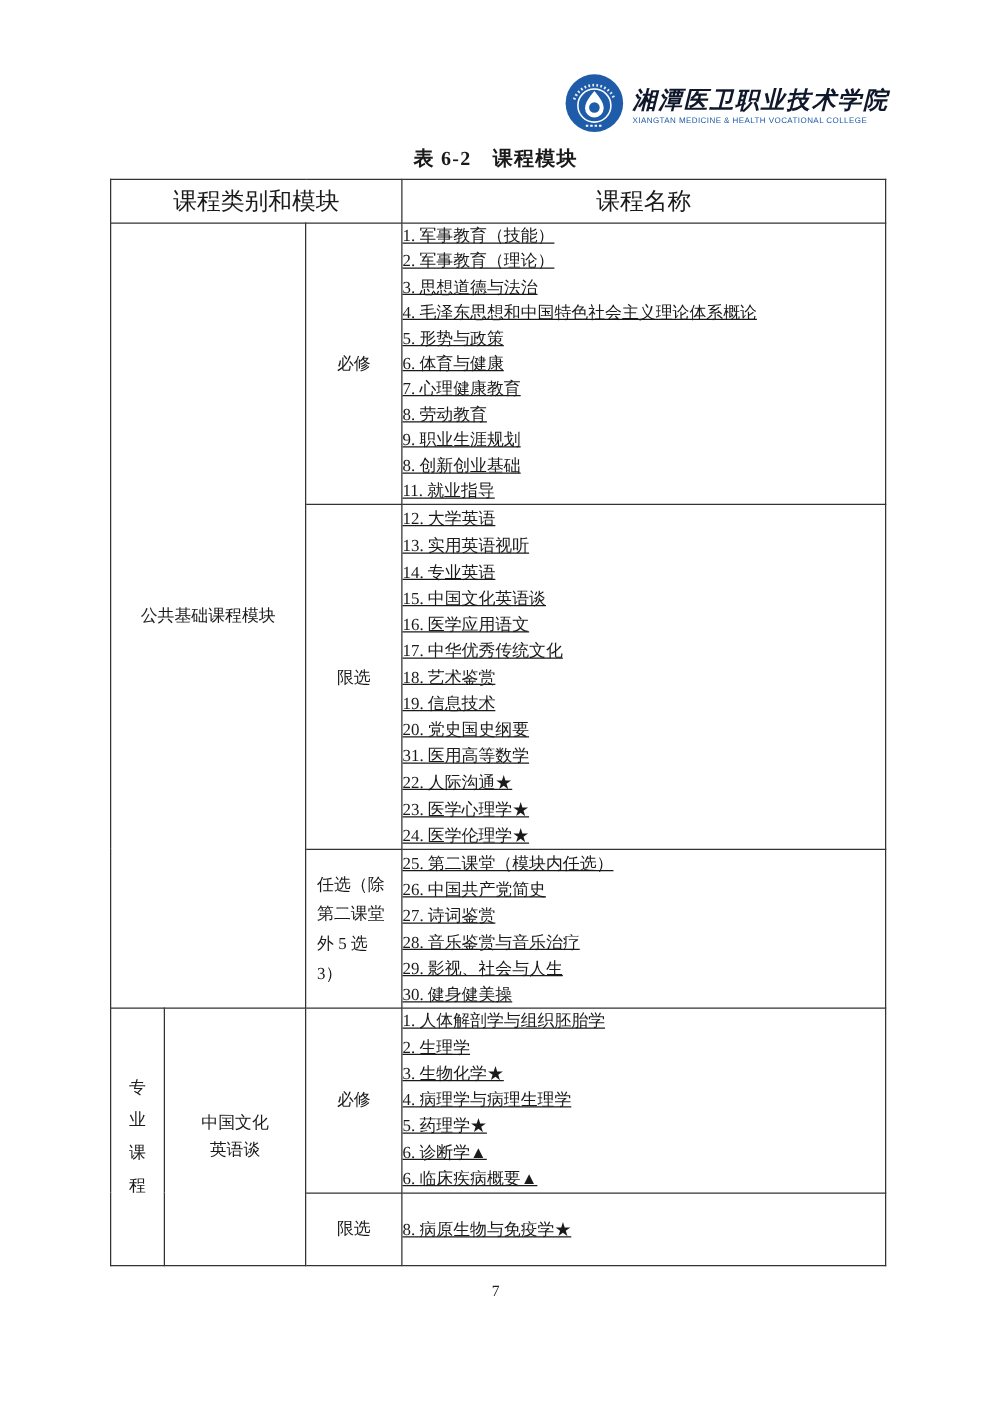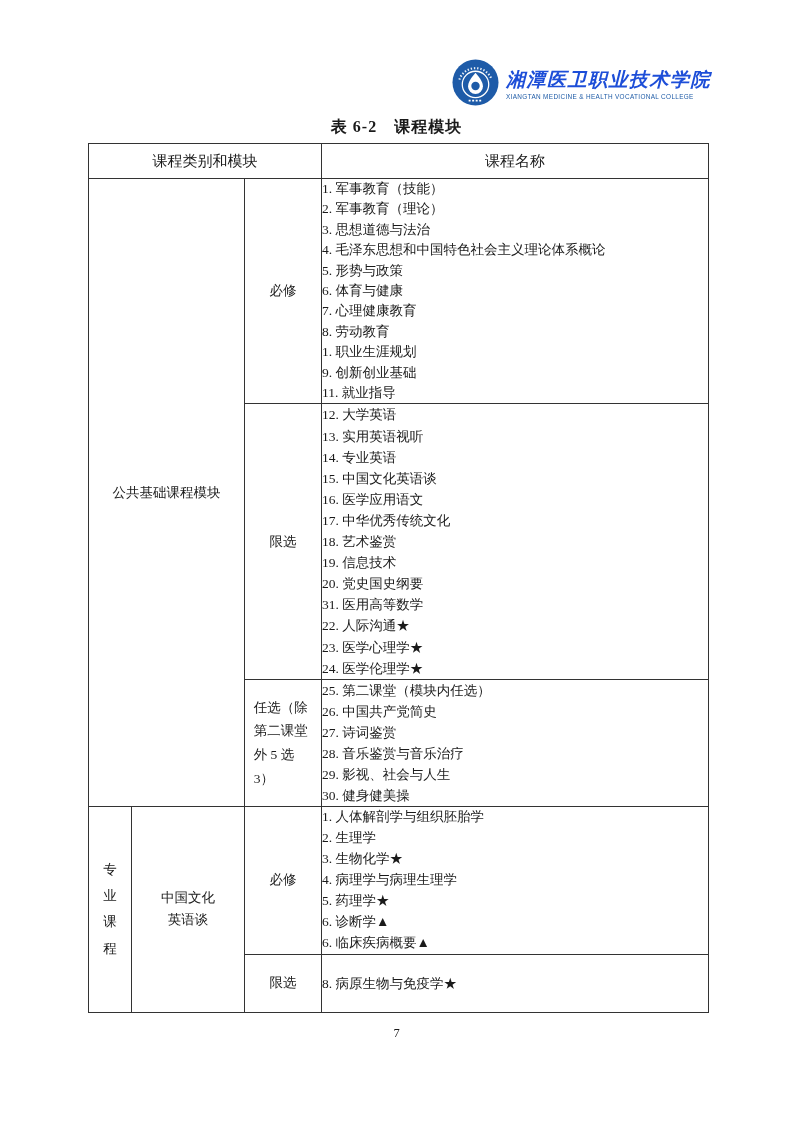--- a/index.html
+++ b/index.html
@@ -23,21 +23,21 @@
     display: flex;
     align-items: center;
     gap: 7px;
   }
   .logo-text { display: flex; flex-direction: column; }
   .logo-zh {
     font-size: 19px;
     font-weight: bold;
     font-style: italic;
     letter-spacing: 1.5px;
-    color: #1d4ed8;
+    color: #0f172a;
     white-space: nowrap;
     line-height: 1.15;
   }
   .logo-en {
     font-size: 6.4px;
     color: #1d5aa6;
     letter-spacing: 0.35px;
     white-space: nowrap;
     font-family: "Liberation Sans", sans-serif;
     margin-top: 2px;
@@ -63,24 +63,24 @@
     width: 620px;
     border-collapse: collapse;
     table-layout: fixed;
     font-size: 13.5px;
   }
   .course-table td {
     border: 1px solid #333333;
     vertical-align: middle;
     padding: 0;
   }
-  .th-cell { text-align: center; height: 35px; font-size: 15px; }
+  .th-cell { text-align: center; height: 35px; font-size: 19px; }
   .cat-cell { text-align: center; }
   .mod-cell { text-align: center; }
-  .courses-cell { padding-left: 6px; }
+  .courses-cell { padding-left: 6px; text-decoration: underline; }
   .course-line { white-space: nowrap; }
   .lh1 .course-line { line-height: 20.4px; }
   .lh2 .course-line { line-height: 21.1px; }
   .lh3 .course-line { line-height: 21.1px; }
   .lh4 .course-line { line-height: 20.9px; }
   .lh5 .course-line { line-height: 21px; }
   .wrap-narrow {
     width: 4.35em;
     margin: 0 auto;
     text-align: left;
@@ -154,22 +154,22 @@
       <td class="courses-cell lh1">
         <div>
               <div class="course-line">1. 军事教育（技能）</div>
               <div class="course-line">2. 军事教育（理论）</div>
               <div class="course-line">3. 思想道德与法治</div>
               <div class="course-line">4. 毛泽东思想和中国特色社会主义理论体系概论</div>
               <div class="course-line">5. 形势与政策</div>
               <div class="course-line">6. 体育与健康</div>
               <div class="course-line">7. 心理健康教育</div>
               <div class="course-line">8. 劳动教育</div>
-              <div class="course-line">1. 职业生涯规划</div>
-              <div class="course-line">9. 创新创业基础</div>
+              <div class="course-line">9. 职业生涯规划</div>
+              <div class="course-line">8. 创新创业基础</div>
               <div class="course-line">11. 就业指导</div>
             </div>
       </td>
     </tr>
     <tr>
       <td class="mod-cell" style="height:275px;">限选</td>
       <td class="courses-cell lh2">
         <div>
               <div class="course-line">12. 大学英语</div>
               <div class="course-line">13. 实用英语视听</div>

